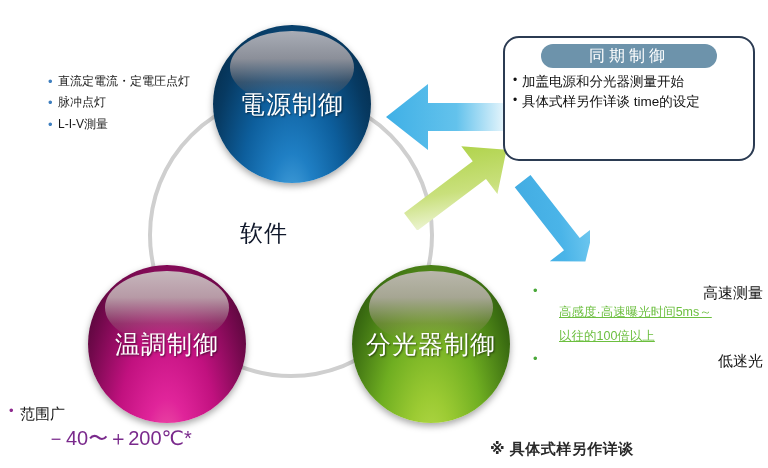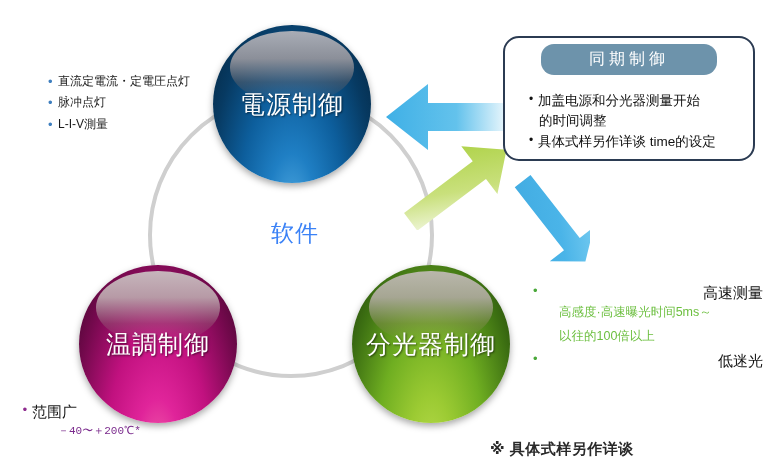--- a/index.html
+++ b/index.html
@@ -28,23 +28,22 @@
     box-sizing: border-box;
     z-index: 1;
   }
 
   
   .center-label {
     position: absolute;
     left: 240px;
     top: 218px;
     width: 110px;
-    text-align: center;
     font-size: 23px;
-    color: #3b82f6;
+    color: #0f172a;
     letter-spacing: 1px;
     z-index: 2;
   }
 
   
   .sphere {
     position: absolute;
     border-radius: 50%;
     z-index: 4;
     display: flex;
@@ -76,21 +75,21 @@
     background:
       radial-gradient(ellipse at 50% 118%, #4fa8e0 0%, #1f7fc4 22%, #0d5e9c 48%, #073a62 75%, #04253f 100%);
     box-shadow: 0 3px 7px rgba(0,0,0,.35);
     justify-content: center;
   }
   #sphere-power .gloss {
     background: linear-gradient(to bottom, #a9adb6 0%, #8b8f99 38%, rgba(90,96,108,.55) 70%, rgba(60,70,88,0) 100%);
   }
 
   #sphere-temp {
-    left: 79px; top: 265px; width: 158px; height: 158px;
+    left: 88px; top: 265px; width: 158px; height: 158px;
     background:
       radial-gradient(ellipse at 50% 118%, #f05aa8 0%, #e0249a 20%, #c1117f 46%, #74094d 76%, #3a0628 100%);
     box-shadow: 0 3px 7px rgba(0,0,0,.35);
   }
   #sphere-temp .gloss {
     background: linear-gradient(to bottom, #c6b6bc 0%, #b79aa6 36%, rgba(150,90,120,.5) 72%, rgba(140,60,110,0) 100%);
   }
 
   #sphere-spectro {
     left: 352px; top: 265px; width: 158px; height: 158px;
@@ -140,31 +139,31 @@
     border: 2px solid #2b3b52;
     border-radius: 16px;
     background: #ffffff;
     z-index: 6;
     box-sizing: border-box;
     padding: 6px 8px 0 8px;
   }
   #sync-box .pill {
     margin: 0 auto 4px auto;
     width: 176px;
-    height: 31px;
+    height: 24px;
     border-radius: 13px;
     background: #6d93ab;
     color: #ffffff;
     font-size: 16px;
     letter-spacing: 4px;
     display: flex;
     align-items: center;
     justify-content: center;
   }
-  #sync-box ul { margin: 16px; padding: 0; }
+  #sync-box ul { margin: 0; padding: 0; }
   #sync-box li {
     list-style: none;
     font-size: 13.5px;
     color: #111111;
     line-height: 1.5;
     position: relative;
     padding-left: 9px;
   }
   #sync-box li:before {
     content: "•";
@@ -201,46 +200,46 @@
     left: 0; top: -1px;
     color: #4aa83a;
     font-size: 13px;
   }
   #list-spectro .sub {
     font-size: 12.5px;
     color: #6cbf3f;
     padding-left: 26px;
     line-height: 1.5;
     white-space: nowrap;
+    text-decoration: underline;
   }
 
   
   #list-temp {
     position: absolute;
-    left: 20px; top: 404px;
+    left: 8px; top: 404px;
     width: 200px;
     z-index: 6;
-    font-family: Liberation Mono, monospace;
   }
   #list-temp .head {
     font-size: 15px;
     color: #1a1a1a;
     position: relative;
     padding-left: 12px;
     line-height: 1.3;
   }
   #list-temp .head:before {
     content: "•";
     position: absolute;
     left: 1px; top: -1px;
     color: #8e2b8e;
     font-size: 13px;
   }
   #list-temp .sub {
-    font-size: 11px;
+    font-size: 20px;
     color: #7a2a8c;
     padding-left: 38px;
     line-height: 1.4;
     white-space: nowrap;
   }
 
   
   #footnote {
     position: absolute;
     left: 490px; top: 440px;
@@ -317,21 +316,20 @@
     <li>直流定電流・定電圧点灯</li>
     <li>脉冲点灯</li>
     <li>L-I-V測量</li>
   </ul>
 
   <div id="sync-box">
     <div class="pill">同期制御</div>
     <ul>
       <li>
         <span>加盖电源和分光器测量开始</span>
-        <span class="cont">的时间调整</span>
       </li>
       <li>
         <span>具体式样另作详谈 time的设定</span>
       </li>
     </ul>
   </div>
 
   <div id="list-spectro">
     <div class="item">
       <div class="head">高速测量</div>

